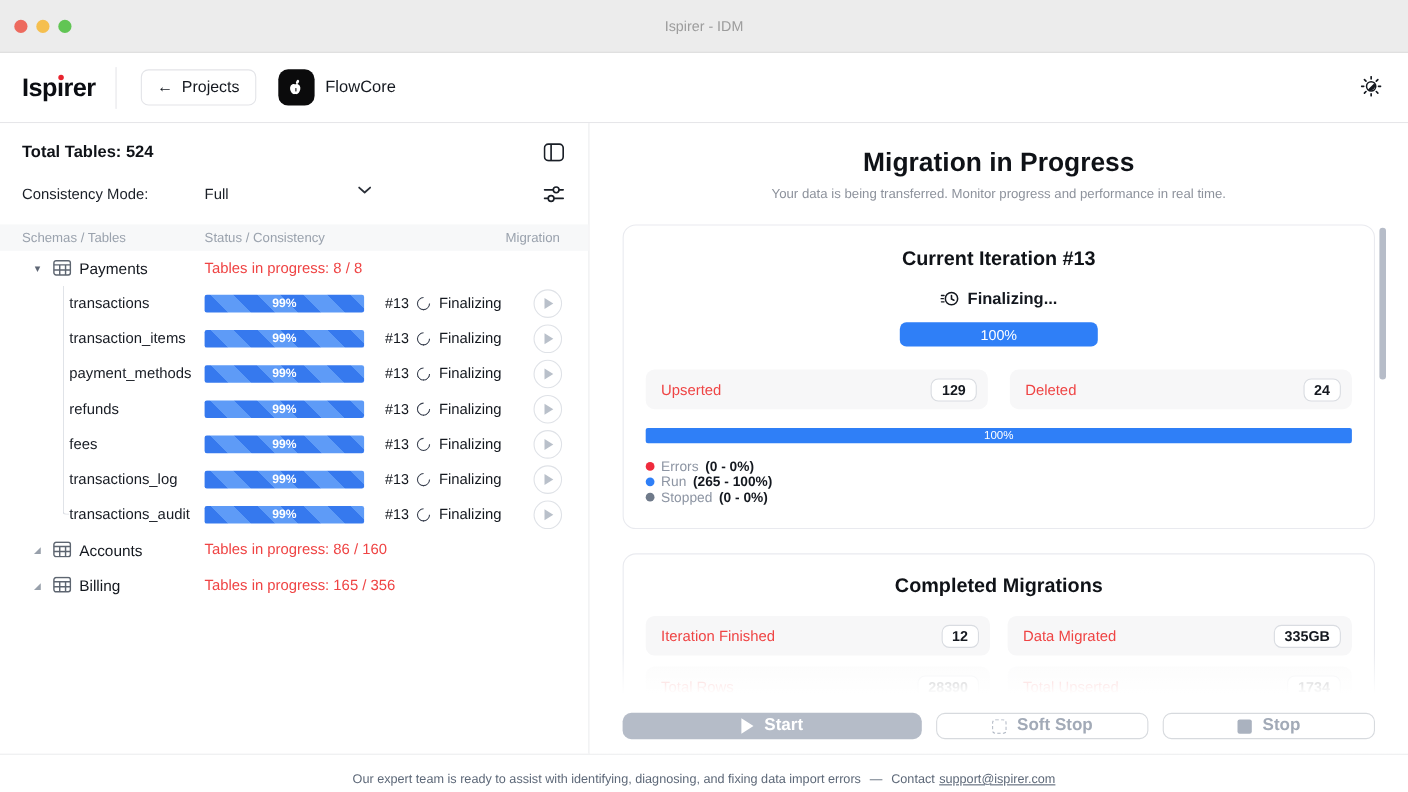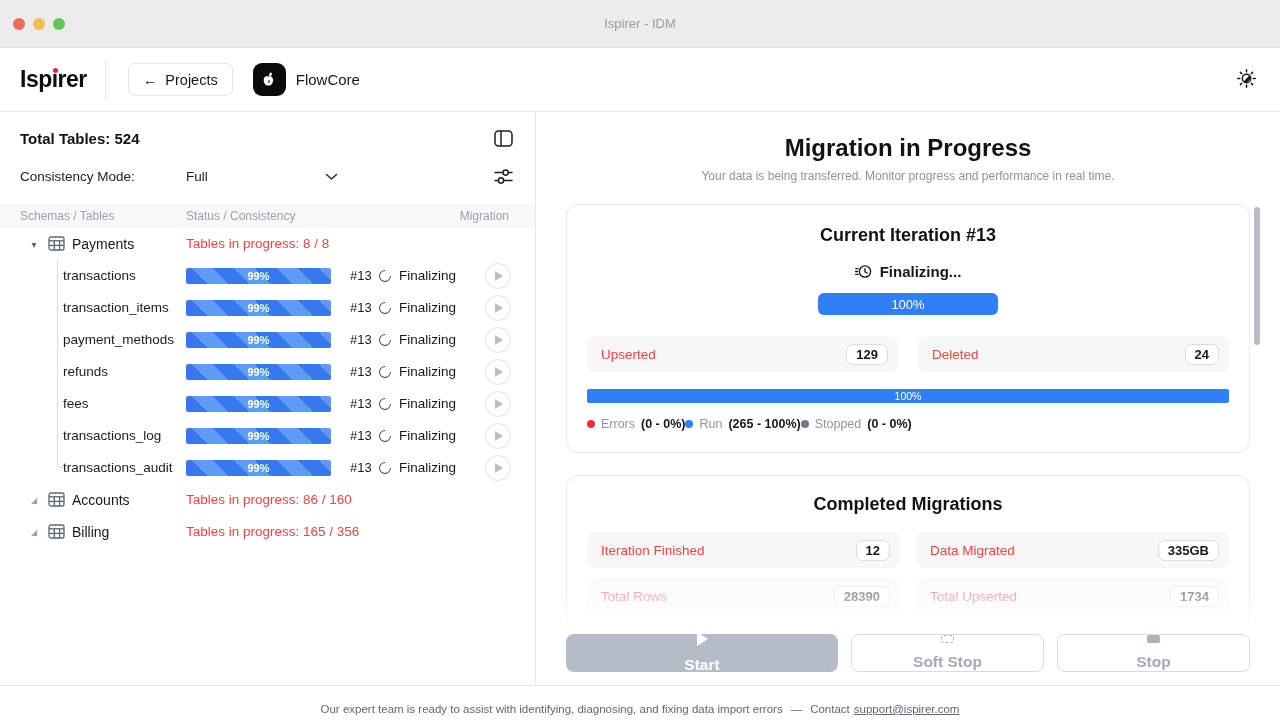--- a/index.html
+++ b/index.html
@@ -32,21 +32,21 @@
 
   
   .main { height:573px; display:flex; }
   .leftpanel { width:536px; border-right:1px solid #e6e7ea; position:relative; background:#fff; }
   .left-top { padding:16px 20px 0 20px; height:92px; }
   .lt-row1 { display:flex; align-items:center; justify-content:space-between; }
   .total-tables { font-size:15px; font-weight:600; color:#0f1217; }
   .iconbtn { background:none; border:none; cursor:pointer; padding:2px; display:flex; }
   .lt-row2 { display:flex; align-items:center; margin-top:17px; }
   .cons-label { width:166px; font-size:13.5px; color:#1a1f27; }
-  .cons-select { width:152px; display:flex; align-items:center; justify-content:space-between;
+  .cons-select { width:152px; display:flex; justify-content:space-between;
     cursor:pointer; }
   .cons-value { font-size:13.5px; color:#1a1f27; }
   .lt2-spacer { flex:1; }
 
   .colhdr { height:24px; background:#f7f8f9; display:flex; align-items:center;
     font-size:12px; color:#9aa2ad; padding:0 26px 0 20px; }
   .colhdr .c1 { width:166px; }
   .colhdr .c2 { flex:1; }
   .colhdr .c3 { text-align:right; }
 
@@ -89,39 +89,39 @@
   .pill { width:180px; height:22px; margin:13px auto 0; background:#2f7ff7; border-radius:6px;
     display:flex; align-items:center; justify-content:center; color:#fff; font-size:13px; }
   .stats2 { display:flex; gap:20px; margin-top:21px; }
   .stat { flex:1; height:36px; background:#f7f7f8; border-radius:8px; padding:0 10px 0 14px;
     display:flex; align-items:center; justify-content:space-between; }
   .stat .slabel { font-size:13.5px; color:#ef4444; }
   .badge { background:#fff; border:1px solid #d9dce1; border-radius:7px; padding:2px 9px;
     font-size:13px; font-weight:700; color:#14181f; }
   .thinbar { margin-top:17px; height:14px; background:#2f7ff7; border-radius:2px;
     display:flex; align-items:center; justify-content:center; color:#fff; font-size:10.5px; }
-  .legend { display:flex; margin-top:14px; }
+  .legend { display:flex; justify-content:space-between; margin-top:14px;flex-direction:column; }
   .litem { display:flex; align-items:center; gap:6px; font-size:12.5px; }
   .ldot { width:8px; height:8px; border-radius:50%; }
   .llabel { color:#8d95a3; }
   .lvalue { color:#14181f; font-weight:600; }
 
   .card2 { margin-top:22px; padding:18px 20px 20px; }
   .statgrid { display:grid; grid-template-columns:1fr 1fr; gap:10px 16px; margin-top:17px; }
   .stat.faded { opacity:0.45; }
 
   .rthumb { position:absolute; right:20px; top:95px; width:6px; height:138px;
     background:#b6bcc8; border-radius:3px; cursor:grab; }
 
   .bottombar { position:absolute; left:0; right:0; bottom:0; height:92px; padding:0 30px 13px;
     display:flex; align-items:flex-end; gap:13px;
     background:linear-gradient(to bottom, rgba(255,255,255,0) 0px, #ffffff 38px); }
-  .actbtn { height:38px; border-radius:8px; font-size:15.5px; font-weight:600;
+  .actbtn { height:24px; border-radius:8px; font-size:15.5px; font-weight:600;
     display:flex; align-items:center; justify-content:center; gap:10px; cursor:pointer;
-    font-family:inherit;flex-direction:column; }
+    font-family:inherit; }
   .btn-start { width:272px; background:#b5bcc8; border:none; color:#fff; }
   .btn-start .ptri { width:0; height:0; border-left:11px solid #fff;
     border-top:7px solid transparent; border-bottom:7px solid transparent; }
   .btn-stop, .btn-soft { flex:1; background:#fff; border:1px solid #d7dade; color:#a2aab7; }
   .btn-stop .sq { width:13px; height:13px; background:#aab2bf; border-radius:2px; }
   .btn-soft .dsq { width:13px; height:13px; border:1.6px dashed #aab2bf; border-radius:3px; }
 
   
   .footer { height:47px; border-top:1px solid #e7e8ea; display:flex; align-items:center;
     justify-content:center; font-size:11.5px; color:#5d6878; gap:4px; }

